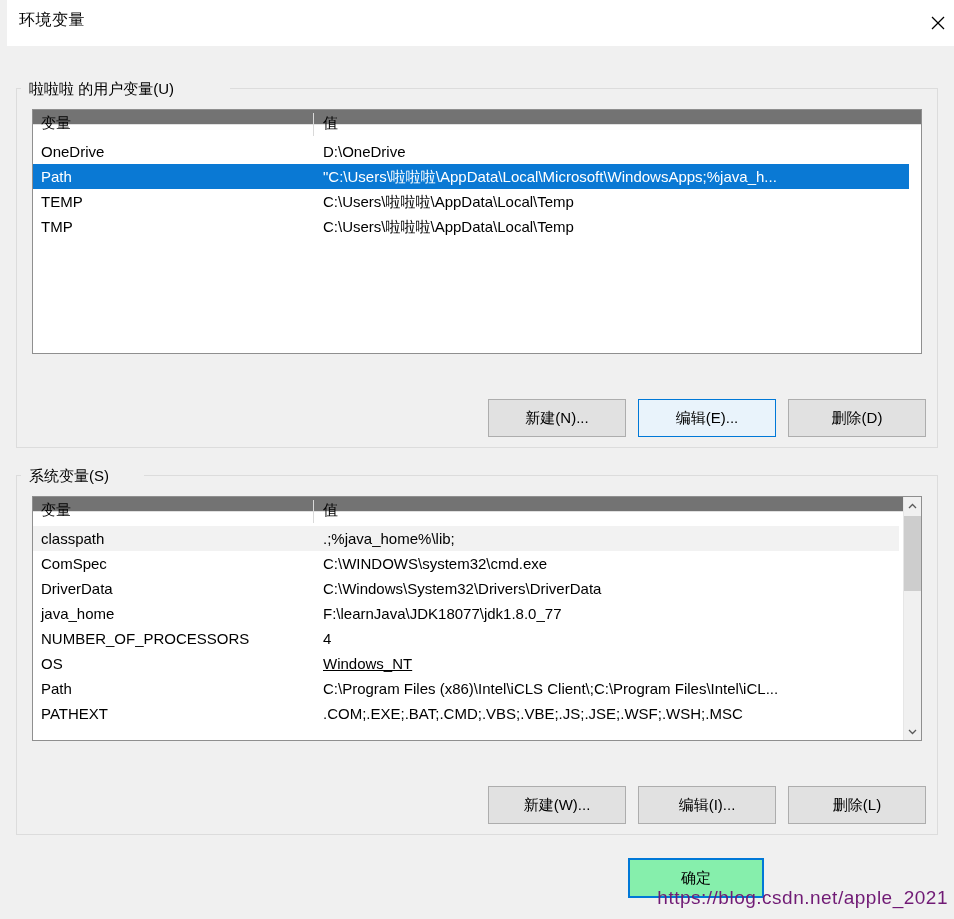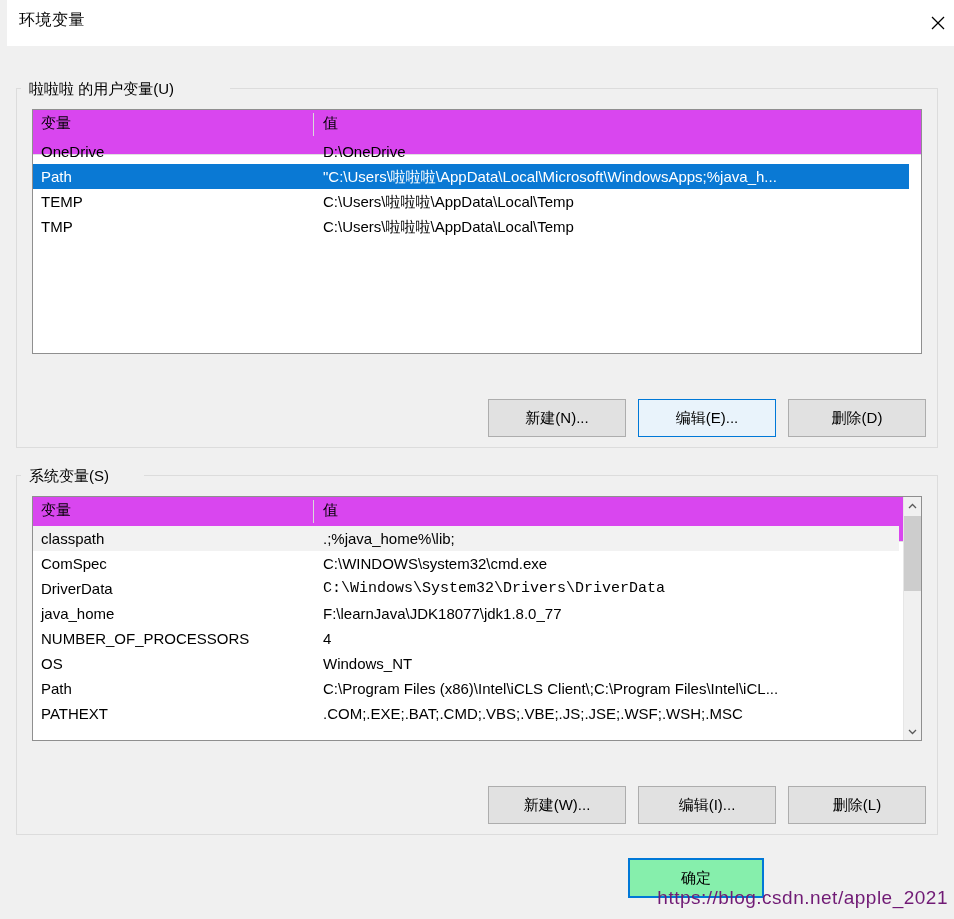--- a/index.html
+++ b/index.html
@@ -96,22 +96,22 @@
     position: absolute;
     background: #ffffff;
     border: 1px solid #8f8f8f;
     box-sizing: border-box;
     overflow: hidden;
   }
   .lv-header {
     position: absolute;
     left: 0; top: 0;
     right: 0;
-    height: 45px;
-    background: #d946ef;
+    height: 15px;
+    background: #737373;
     border-bottom: 1px solid #e0e0e0;
     box-sizing: border-box;
   }
   .lv-col-name {
     position: absolute;
     left: 8px; top: 4px;
     font-size: 15px;
   }
   .lv-col-value {
     position: absolute;
@@ -308,33 +308,33 @@
           <div class="lv-row hovered">
             <span class="cell-name">classpath</span>
             <span class="cell-value" style="left: 290px;">.;%java_home%\lib;</span>
           </div>
           <div class="lv-row">
             <span class="cell-name">ComSpec</span>
             <span class="cell-value" style="left: 290px;">C:\WINDOWS\system32\cmd.exe</span>
           </div>
           <div class="lv-row">
             <span class="cell-name">DriverData</span>
-            <span class="cell-value" style="left: 290px; font-family: Liberation Mono, monospace;">C:\Windows\System32\Drivers\DriverData</span>
+            <span class="cell-value" style="left: 290px;">C:\Windows\System32\Drivers\DriverData</span>
           </div>
           <div class="lv-row">
             <span class="cell-name">java_home</span>
             <span class="cell-value" style="left: 290px;">F:\learnJava\JDK18077\jdk1.8.0_77</span>
           </div>
           <div class="lv-row">
             <span class="cell-name">NUMBER_OF_PROCESSORS</span>
             <span class="cell-value" style="left: 290px;">4</span>
           </div>
           <div class="lv-row">
             <span class="cell-name">OS</span>
-            <span class="cell-value" style="left: 290px;">Windows_NT</span>
+            <span class="cell-value" style="left: 290px; text-decoration: underline;">Windows_NT</span>
           </div>
           <div class="lv-row">
             <span class="cell-name">Path</span>
             <span class="cell-value" style="left: 290px;">C:\Program Files (x86)\Intel\iCLS Client\;C:\Program Files\Intel\iCL...</span>
           </div>
           <div class="lv-row">
             <span class="cell-name">PATHEXT</span>
             <span class="cell-value" style="left: 290px;">.COM;.EXE;.BAT;.CMD;.VBS;.VBE;.JS;.JSE;.WSF;.WSH;.MSC</span>
           </div>
         </div>

